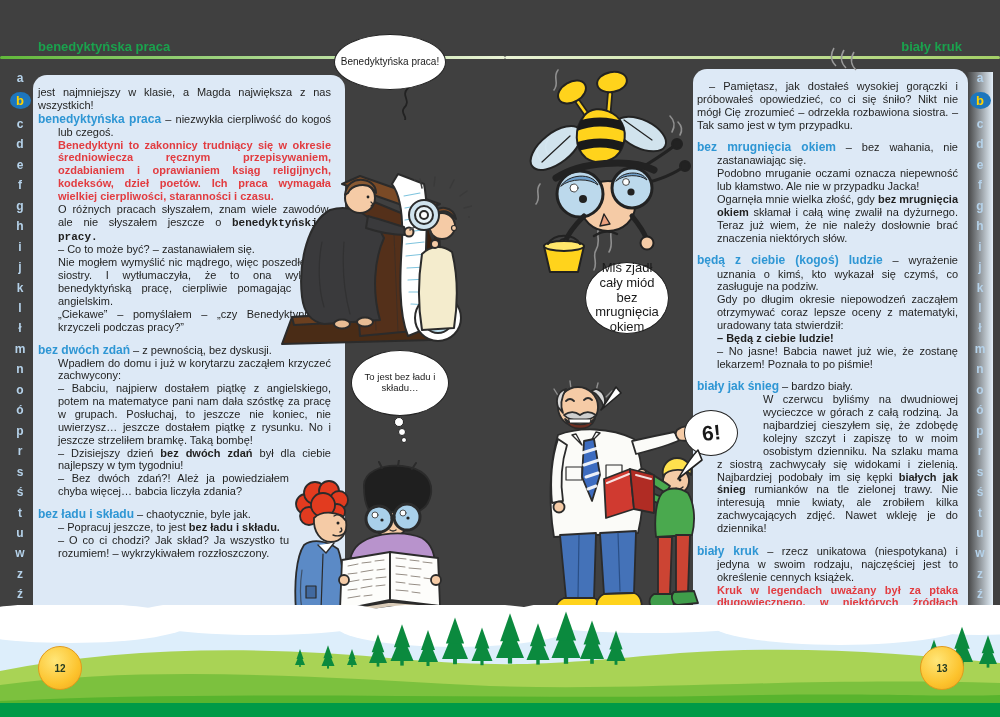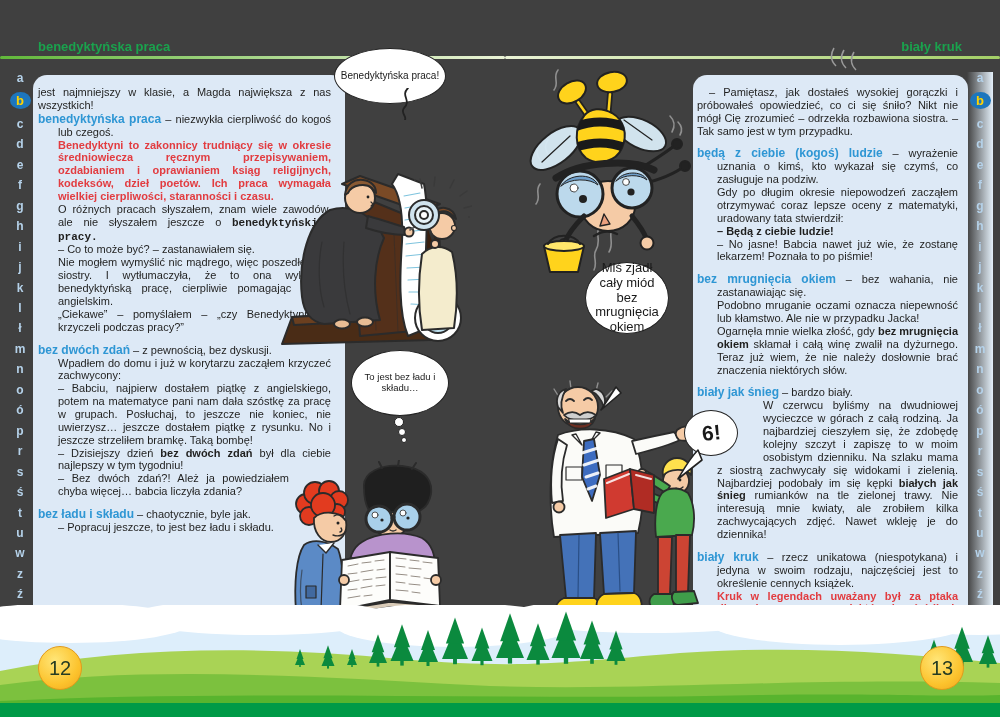--- a/index.html
+++ b/index.html
@@ -20,54 +20,54 @@
   .rail.left{left:7px;}
   .rail.right{right:7px;background:linear-gradient(to right,rgba(222,236,248,0),#e4f0fa);}
   .rail-letter{font-size:12px;font-weight:bold;color:#b5d2ea;line-height:1;}
   .rail-letter.active{background:#1d76bd;color:#ffd400;width:21px;height:17px;border-radius:50%;
         display:flex;align-items:center;justify-content:center;font-size:13px;}
 
   
   .panel{position:absolute;background:#dde9f6;border-radius:14px;z-index:1;box-sizing:border-box;
          font-size:11px;line-height:1.17;text-align:justify;overflow:hidden;}
   .panel.left{left:33px;top:75px;width:312px;height:575px;padding:11px 14px 0 5px;}
-  .panel.right{left:693px;top:75px;width:275px;height:582px;padding:11px 10px 0 4px;}
+  .panel.right{left:693px;top:69px;width:275px;height:582px;padding:11px 10px 0 4px;}
   .panel p{margin:0;}
   .intro{margin-left:6px;margin-bottom:9px;}
   .intro.indent{margin-left:0;text-indent:12px;margin-bottom:9px;}
   .entry{padding-left:20px;margin-bottom:9px;}
   .headline{text-indent:-20px;margin-bottom:3px;}
   .hw{color:#2e96d4;font-weight:bold;font-size:12px;}
   .def{color:#1f1f1e;}
   .ety{color:#e23c40;font-weight:bold;margin-bottom:4px;}
   .cut-r{float:right;width:42px;height:140px;}
   .cut-l{float:left;width:46px;height:64px;}
 
   
   .illus{position:absolute;z-index:4;}
 
   
   .bubble{position:absolute;background:#fff;border:1.6px solid #222;border-radius:50%;
           display:flex;align-items:center;justify-content:center;text-align:center;
           color:#1a1a1a;z-index:6;line-height:1.15;padding:5px;box-sizing:border-box;}
-  .bubble.monk{left:334px;top:48px;width:112px;height:56px;font-size:10px;}
+  .bubble.monk{left:334px;top:34px;width:112px;height:56px;font-size:10px;}
   .bubble.thought{left:351px;top:350px;width:98px;height:66px;font-size:9.5px;}
   .bubble.bee{left:585px;top:262px;width:84px;height:72px;font-size:13px;}
   .bubble.praise{left:597px;top:333px;width:94px;height:58px;font-size:10px;}
   .bubble.grade{left:684px;top:410px;width:54px;height:46px;font-size:21px;font-weight:bold;}
   .bubble.grade span{transform:rotate(-6deg);display:block;}
   .tail{position:absolute;z-index:6;}
   .tdot{position:absolute;background:#fff;border:1.4px solid #222;border-radius:50%;z-index:6;}
 
   
   .landscape{position:absolute;left:0;bottom:0;width:1000px;height:112px;z-index:7;}
   .page-num{position:absolute;width:42px;height:42px;border-radius:50%;z-index:8;
             background:radial-gradient(circle at 38% 32%,#ffe678,#fcc32d 62%,#f0a51e);
             border:1px solid #e29a1a;display:flex;align-items:center;justify-content:center;
-            font-size:20px;font-weight:normal;color:#263c22;}
+            font-size:10px;font-weight:bold;color:#263c22;}
   .page-num.l{left:38px;top:646px;}
   .page-num.r{left:920px;top:646px;}
 </style>
 </head>
 <body>
 
 <div class="canvas">
 
   <div class="running-head l">benedyktyńska praca</div>
   <div class="running-head r">biały kruk</div>
@@ -148,38 +148,39 @@
     <div class="entry">
       <p class="headline"><span class="hw">bez dwóch zdań</span><span class="def"> – z pewnością, bez dyskusji.</span></p>
       <p class="ex"><span>Wpadłem do domu i już w korytarzu zacząłem krzyczeć zachwycony:</span></p>
       <p class="ex"><span>– Babciu, najpierw dostałem piątkę z angielskiego, potem na matematyce pani nam dała szóstkę za pracę w grupach. Posłuchaj, to jeszcze nie koniec, nie uwierzysz… jeszcze dostałem piątkę z rysunku. No i jeszcze strzeliłem bramkę. Taką bombę!</span></p>
       <p class="ex"><span>– Dzisiejszy dzień </span><span style="font-weight: bold;">bez dwóch zdań</span><span> był dla ciebie najlepszy w tym tygodniu!</span></p>
       <p class="ex"><span class="cut-r"></span><span><span>– Bez dwóch zdań?! Ależ ja powiedziałem chyba więcej… babcia liczyła zdania?</span></span></p>
     </div>
 
     <div class="entry">
       <p class="headline"><span class="hw">bez ładu i składu</span><span class="def"> – chaotycznie, byle jak.</span></p>
-      <p class="ex"><span>– Popracuj jeszcze, to jest </span><span style="font-weight: normal;">bez ładu i składu.</span></p>
+      <p class="ex"><span>– Popracuj jeszcze, to jest </span><span style="font-weight: bold;">bez ładu i składu.</span></p>
+      <p class="ex"><span>– O co ci chodzi? Jak skład? Ja wszystko tu rozumiem! – wykrzykiwałem rozzłoszczony.</span></p>
     </div>
   </div>
 
   <div class="panel right">
     <p class="intro indent">– Pamiętasz, jak dostałeś wysokiej gorączki i próbowałeś opowiedzieć, co ci się śniło? Nikt nie mógł Cię zrozumieć – odrzekła rozbawiona siostra. – Tak samo jest w tym przypadku.</p>
+
+    <div class="entry">
+      <p class="headline"><span class="hw">bez mrugnięcia okiem</span><span class="def"> – bez wahania, nie zastanawiając się.</span></p>
+      <p class="ex"><span>Podobno mruganie oczami oznacza niepewność lub kłamstwo. Ale nie w przypadku Jacka!</span></p>
+      <p class="ex"><span>Ogarnęła mnie wielka złość, gdy </span><span style="font-weight: bold;">bez mrugnięcia okiem</span><span> skłamał i całą winę zwalił na dyżurnego. Teraz już wiem, że nie należy dosłownie brać znaczenia niektórych słów.</span></p>
+    </div>
 
     <div class="entry">
       <p class="headline"><span class="hw">będą z ciebie (kogoś) ludzie</span><span class="def"> – wyrażenie uznania o kimś, kto wykazał się czymś, co zasługuje na podziw.</span></p>
       <p class="ex"><span>Gdy po długim okresie niepowodzeń zacząłem otrzymywać coraz lepsze oceny z matematyki, uradowany tata stwierdził:</span></p>
       <p class="ex"><span style="font-weight: bold;">– Będą z ciebie ludzie!</span></p>
       <p class="ex"><span>– No jasne! Babcia nawet już wie, że zostanę lekarzem! Poznała to po piśmie!</span></p>
-    </div>
-
-    <div class="entry">
-      <p class="headline"><span class="hw">bez mrugnięcia okiem</span><span class="def"> – bez wahania, nie zastanawiając się.</span></p>
-      <p class="ex"><span>Podobno mruganie oczami oznacza niepewność lub kłamstwo. Ale nie w przypadku Jacka!</span></p>
-      <p class="ex"><span>Ogarnęła mnie wielka złość, gdy </span><span style="font-weight: bold;">bez mrugnięcia okiem</span><span> skłamał i całą winę zwalił na dyżurnego. Teraz już wiem, że nie należy dosłownie brać znaczenia niektórych słów.</span></p>
     </div>
 
     <div class="entry">
       <p class="headline"><span class="hw">biały jak śnieg</span><span class="def"> – bardzo biały.</span></p>
       <p class="ex"><span class="cut-l"></span><span><span>W czerwcu byliśmy na dwudniowej wycieczce w górach z całą rodziną. Ja najbardziej cieszyłem się, że zdobędę kolejny szczyt i zapiszę to w moim osobistym dzienniku. Na szlaku mama z siostrą zachwycały się widokami i zielenią. Najbardziej podobały im się kępki </span><span style="font-weight: bold;">białych jak śnieg</span><span> rumianków na tle zielonej trawy. Nie interesują mnie kwiaty, ale zrobiłem kilka zachwycających zdjęć. Nawet wkleję je do dziennika!</span></span></p>
     </div>
 
     <div class="entry">
       <p class="headline"><span class="hw">biały kruk</span><span class="def"> – rzecz unikatowa (niespotykana) i jedyna w swoim rodzaju, najczęściej jest to określenie cennych książek.</span></p>
       <p class="ety">Kruk w legendach uważany był za ptaka długowiecznego, w niektórych źródłach wspomi-</p>

